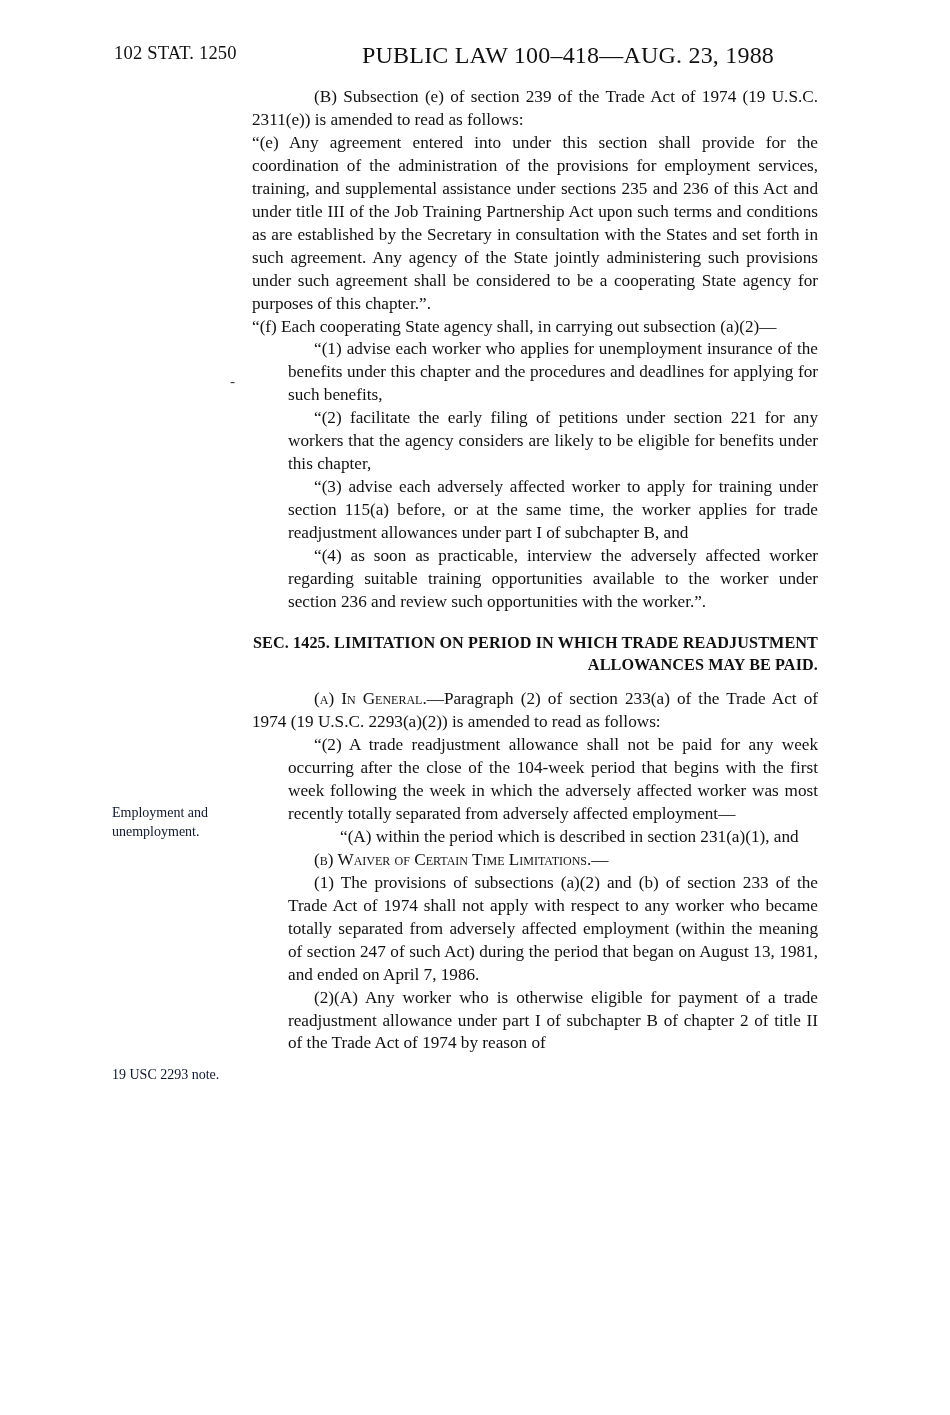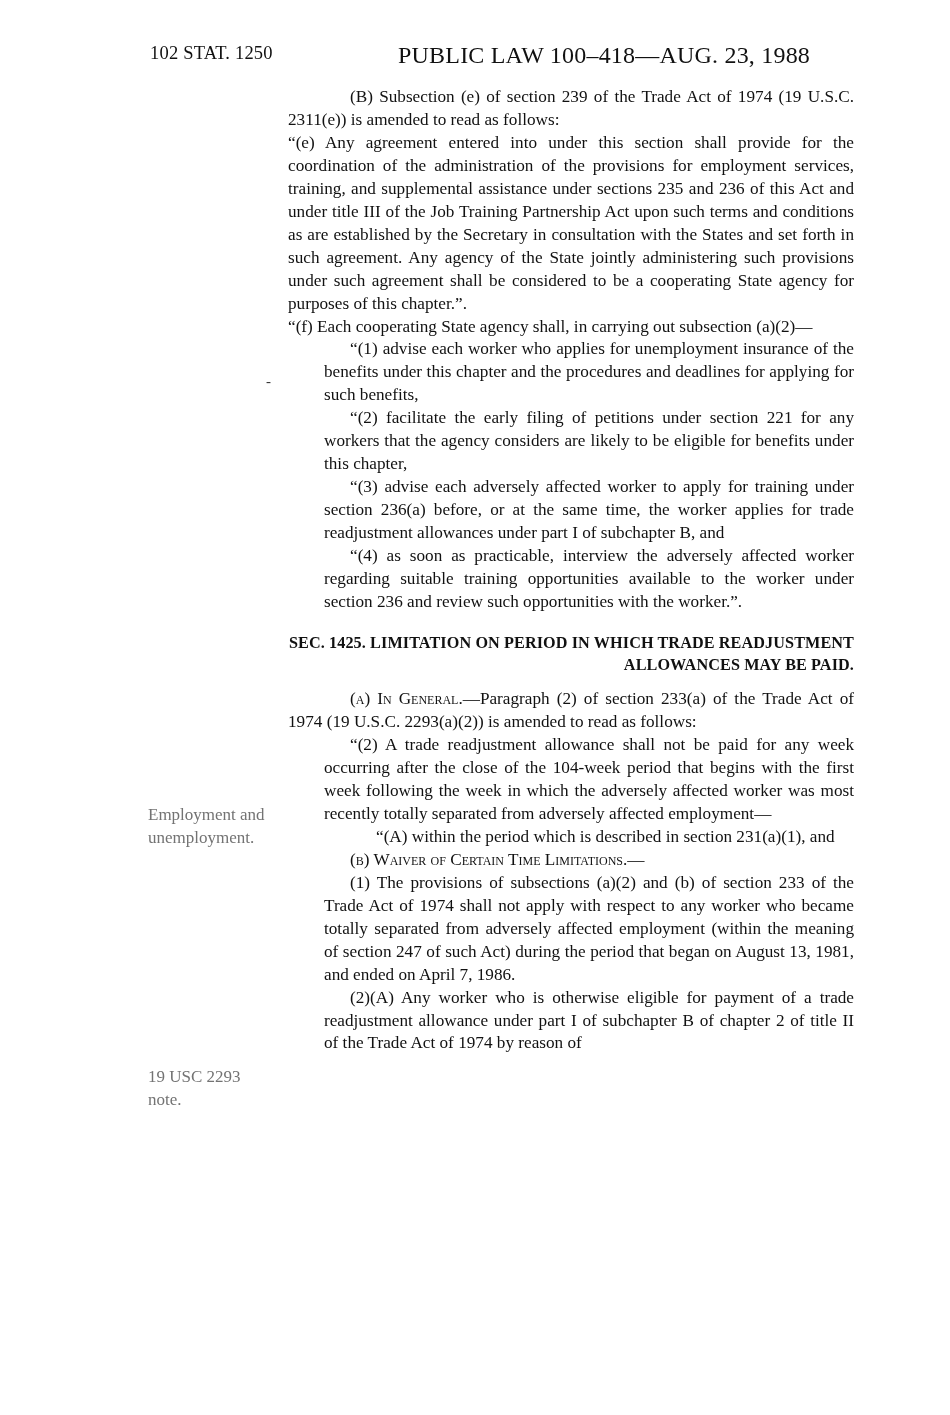--- a/index.html
+++ b/index.html
@@ -12,21 +12,21 @@
     height: 1415px;
     font-family: "Liberation Serif", serif;
     color: #111111;
     position: relative;
   }
   .page {
     position: relative;
     width: 950px;
     height: 1415px;
     box-sizing: border-box;
-    padding: 40px 62px 40px 98px;
+    padding: 40px 62px 40px 62px;
   }
   
   .runhead {
     position: relative;
     height: 34px;
     margin-bottom: 8px;
   }
   .runhead .stat {
     position: absolute;
     left: 52px;
@@ -45,24 +45,24 @@
   }
   
   .body-area {
     position: relative;
     margin-top: 12px;
   }
   .marginalia {
     position: absolute;
     left: 50px;
     width: 130px;
-    font-size: 17px;
+    font-size: 14px;
     line-height: 1.33;
     font-family: "Liberation Serif", serif;
-    color: #737373;
+    color: #0f172a;
   }
   .marg-1 { top: 718px; }
   .marg-2 { top: 980px; }
   .text-col {
     margin-left: 190px;
     width: 566px;
     font-size: 17.2px;
     line-height: 1.335;
     text-align: justify;
   }
@@ -114,21 +114,21 @@
     <div class="marginalia marg-1">Employment and unemployment.</div>
     <div class="marginalia marg-2">19 USC 2293 note.</div>
 
     <div class="text-col">
 
       <p class="ind2">(B) Subsection (e) of section 239 of the Trade Act of 1974 (19 U.S.C. 2311(e)) is amended to read as follows:</p>
       <p class="flushleft">“(e) Any agreement entered into under this section shall provide for the coordination of the administration of the provisions for employment services, training, and supplemental assistance under sections 235 and 236 of this Act and under title III of the Job Training Partnership Act upon such terms and conditions as are established by the Secretary in consultation with the States and set forth in such agreement. Any agency of the State jointly administering such provisions under such agreement shall be considered to be a cooperating State agency for purposes of this chapter.”.</p>
       <p class="flushleft">“(f) Each cooperating State agency shall, in carrying out subsection (a)(2)—</p>
       <p class="ind3">“(1) advise each worker who applies for unemployment insurance of the benefits under this chapter and the procedures and deadlines for applying for such benefits,</p>
       <p class="ind3">“(2) facilitate the early filing of petitions under section 221 for any workers that the agency considers are likely to be eligible for benefits under this chapter,</p>
-      <p class="ind3">“(3) advise each adversely affected worker to apply for training under section 236(a) before, or at the same time, the worker applies for trade readjustment allowances under part I of subchapter B, and</p>
+      <p class="ind3">“(3) advise each adversely affected worker to apply for training under section 115(a) before, or at the same time, the worker applies for trade readjustment allowances under part I of subchapter B, and</p>
       <p class="ind3">“(4) as soon as practicable, interview the adversely affected worker regarding suitable training opportunities available to the worker under section 236 and review such opportunities with the worker.”.</p>
 
       <div class="sechead">
         <span>SEC. 1425. LIMITATION ON PERIOD IN WHICH TRADE READJUSTMENT</span>
         <span class="line2">ALLOWANCES MAY BE PAID.</span>
       </div>
 
       <p class="ind2 gap-before"><span class="sc">(a) In General.—</span><span>Paragraph (2) of section 233(a) of the Trade Act of 1974 (19 U.S.C. 2293(a)(2)) is amended to read as follows:</span></p>
       <p class="ind3">“(2) A trade readjustment allowance shall not be paid for any week occurring after the close of the 104-week period that begins with the first week following the week in which the adversely affected worker was most recently totally separated from adversely affected employment—</p>
       <p class="ind3" style="padding-left:62px;">“(A) within the period which is described in section 231(a)(1), and</p>

